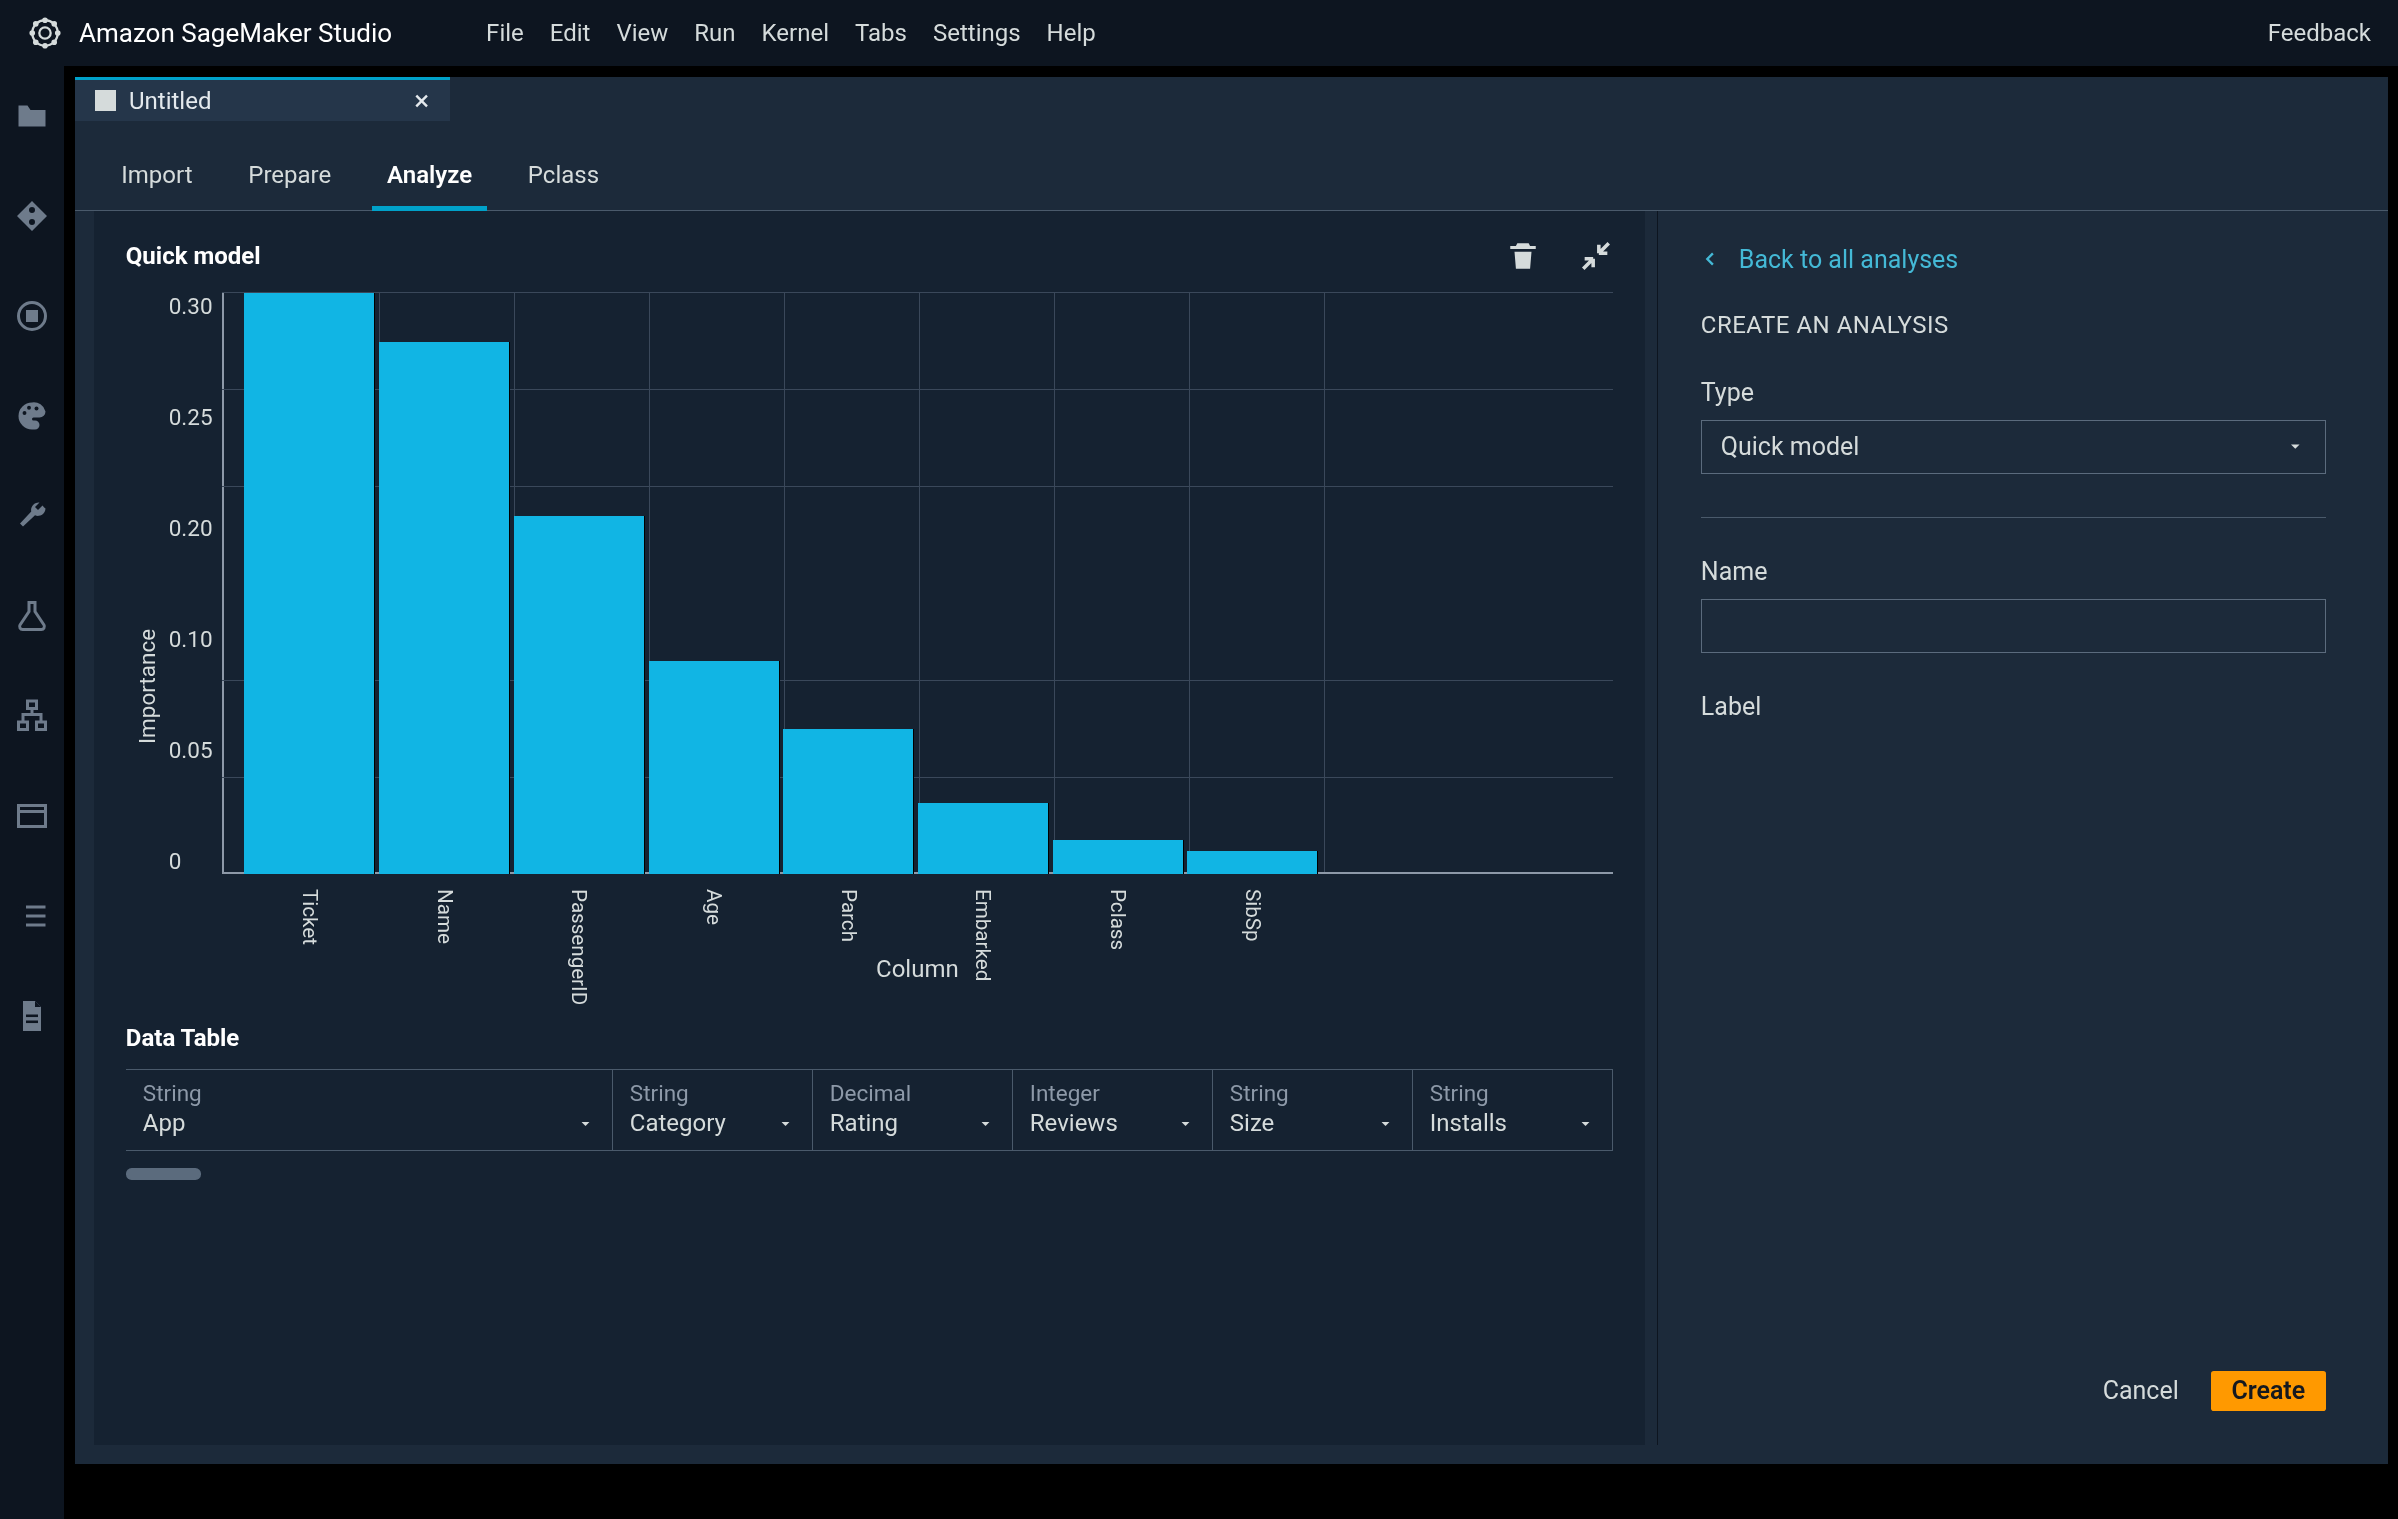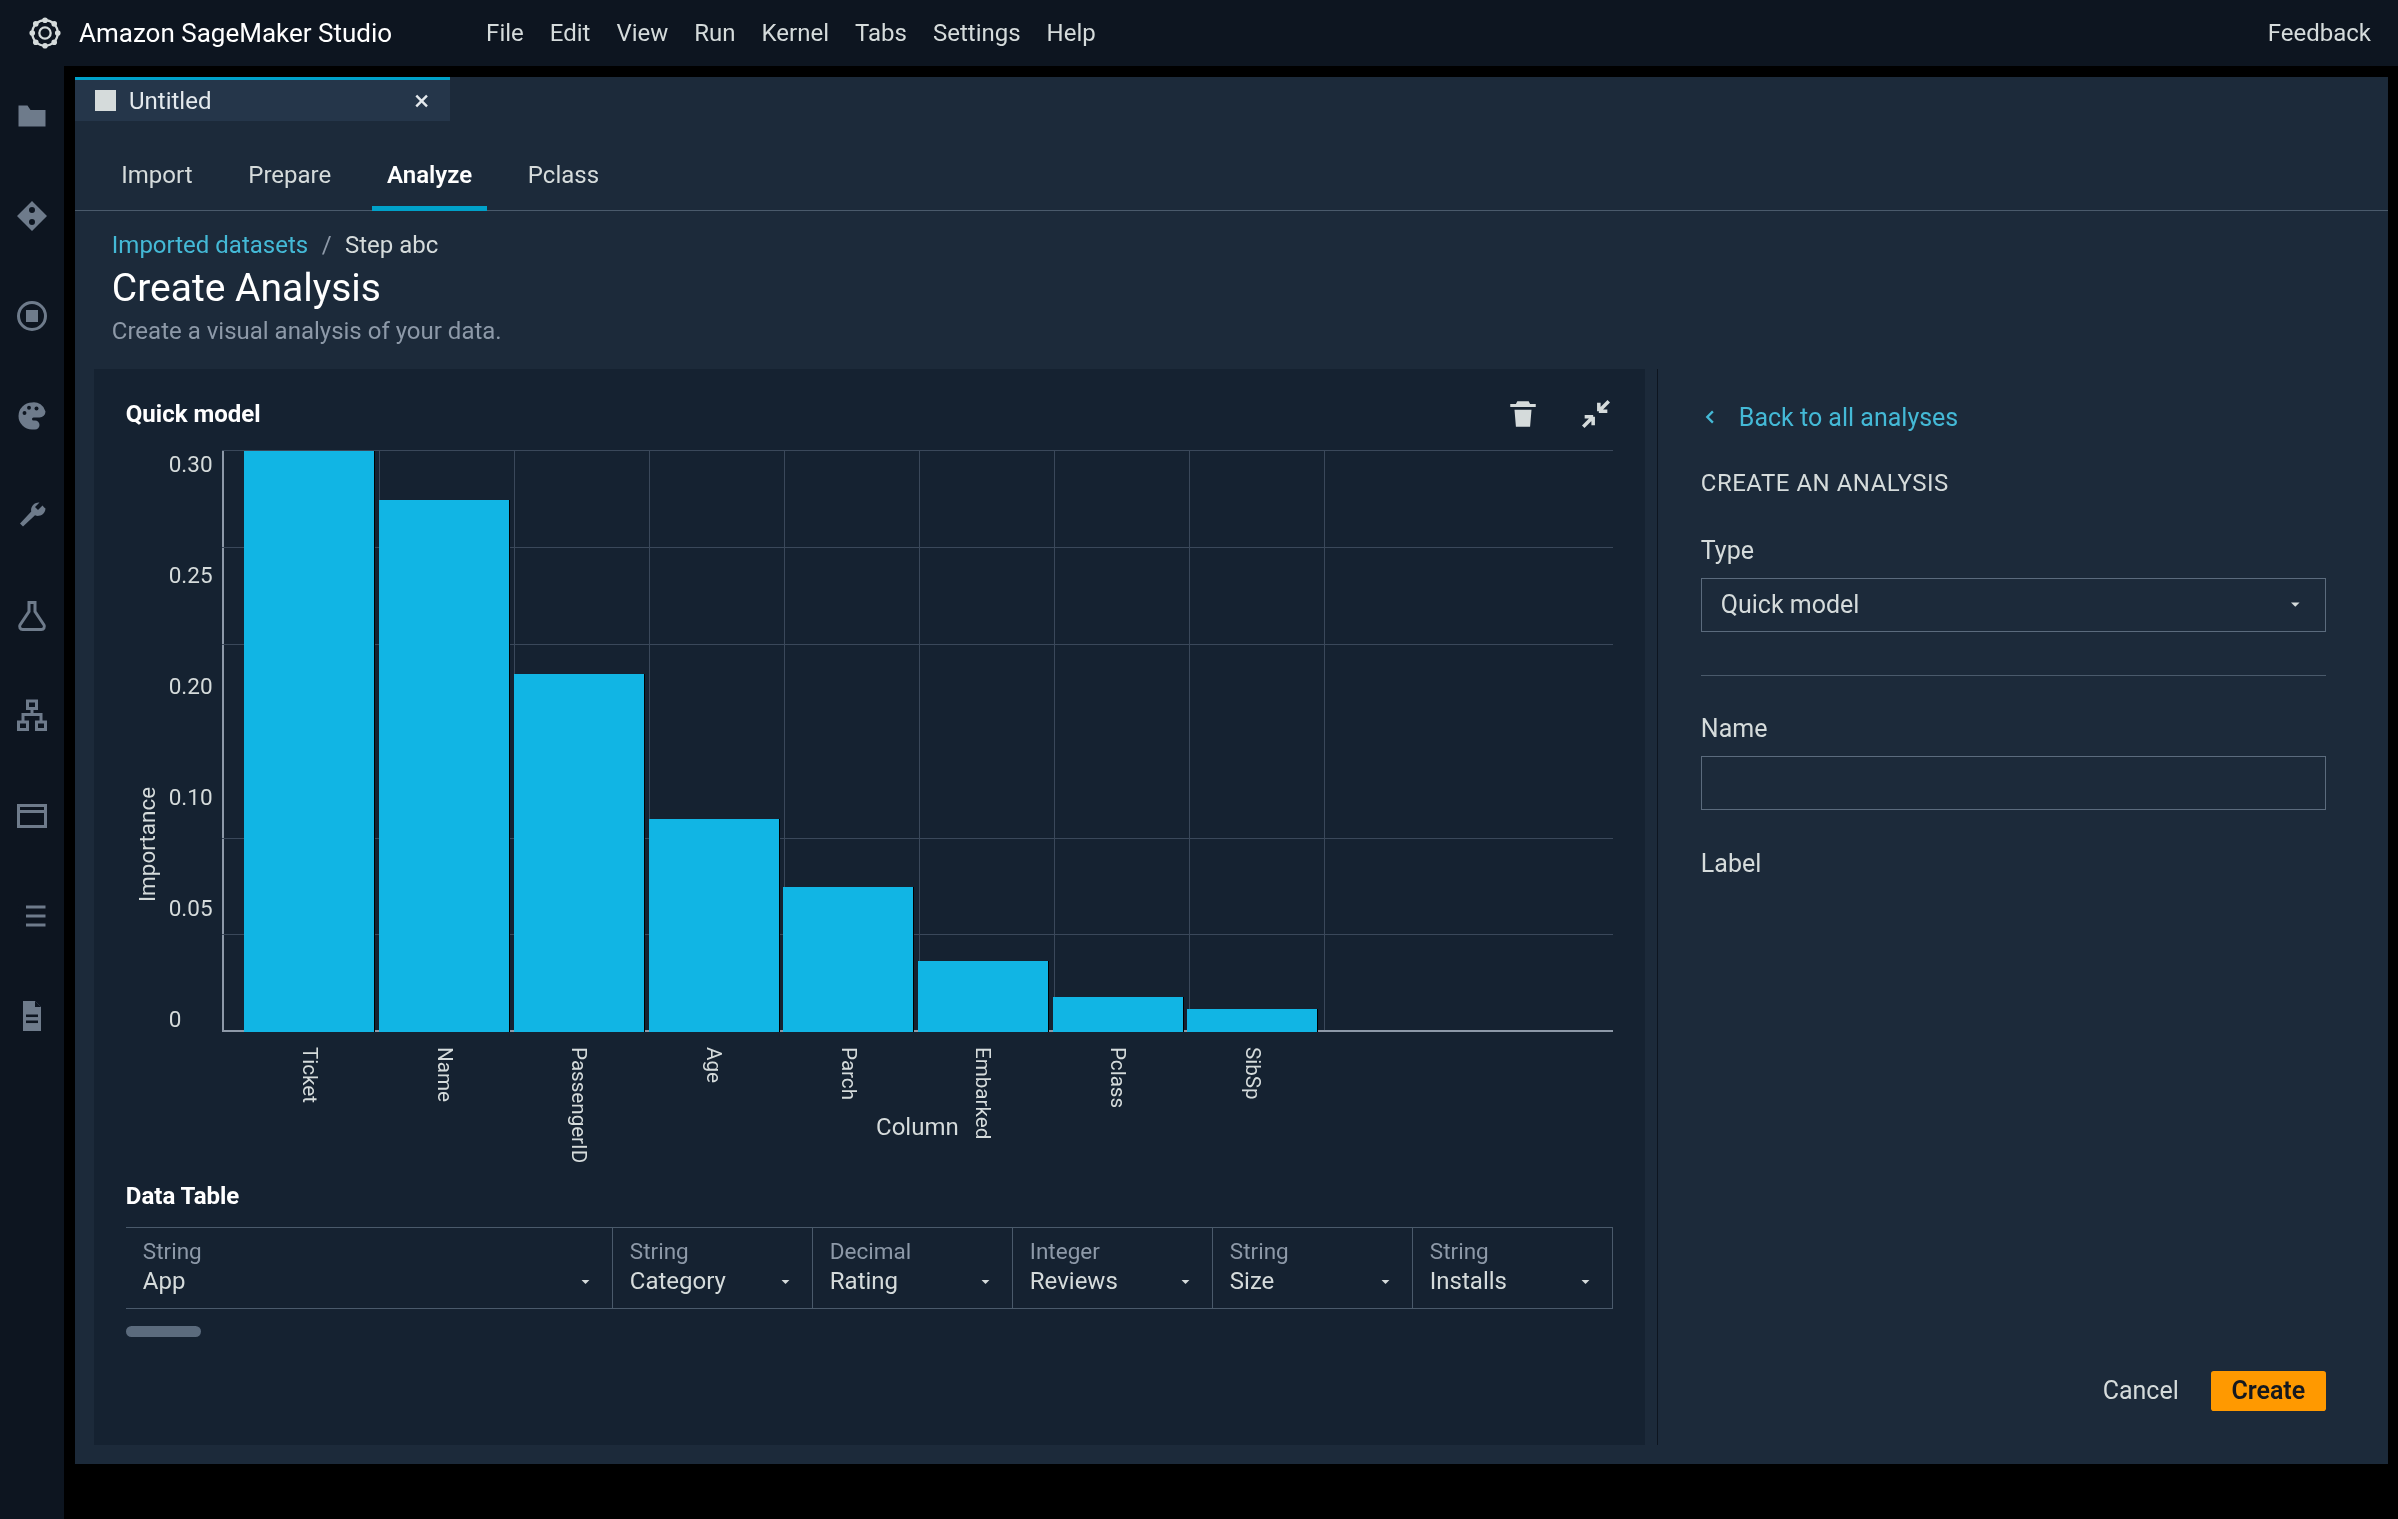--- a/index.html
+++ b/index.html
@@ -284,29 +284,20 @@
         </div>
       </div>
 
       <div class="modetabs">
         <span class="modetab">Import</span>
         <span class="modetab">Prepare</span>
         <span class="modetab active">Analyze</span>
         <span class="modetab">Pclass</span>
       </div>
 
-      <div class="pagehead">
-        <div class="crumb">
-          <span class="link">Imported datasets</span>
-          <span class="sep">/</span>
-          <span class="cur">Step abc</span>
-        </div>
-        <div class="ptitle">Create Analysis</div>
-        <div class="psub">Create a visual analysis of your data.</div>
-      </div>
 
       <div class="content">
 
         <div class="chartpane">
           <div class="chartpane-head">
             <span class="qm">Quick model</span>
             <div class="icons">
               <span class="ic">
                 <svg viewBox="0 0 24 24" fill="currentColor">
                     <path d="M8 3h8l1 2h4v2H3V5h4l1-2zm-2 6h12l-1 12H7L6 9z"></path>

